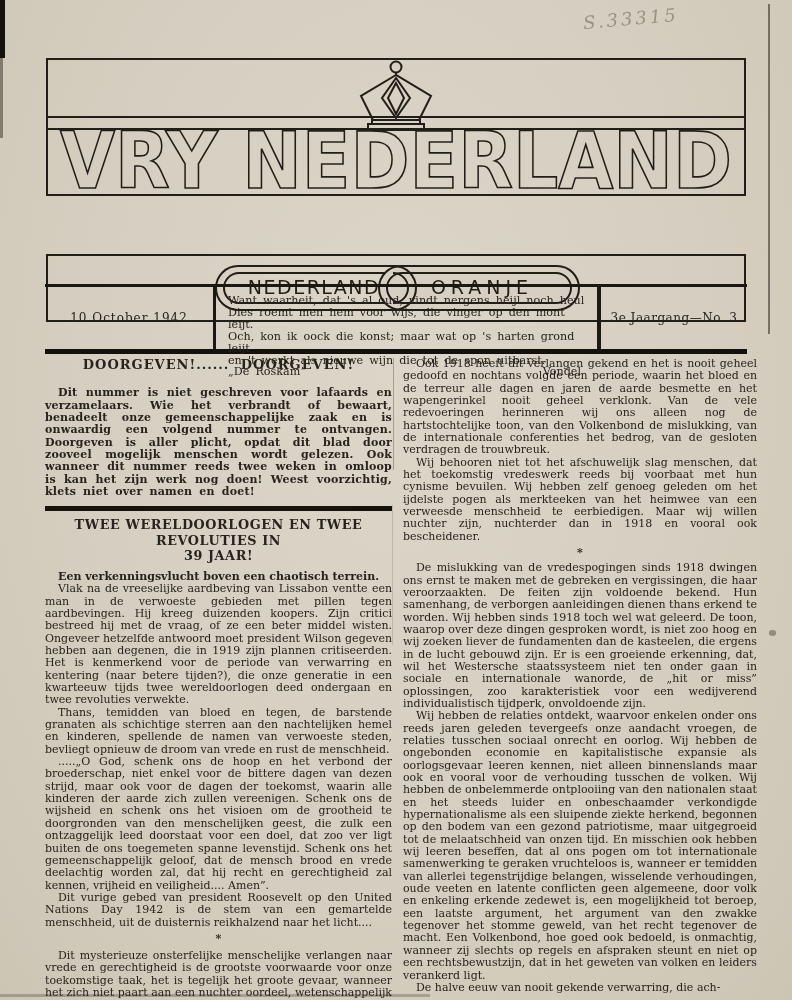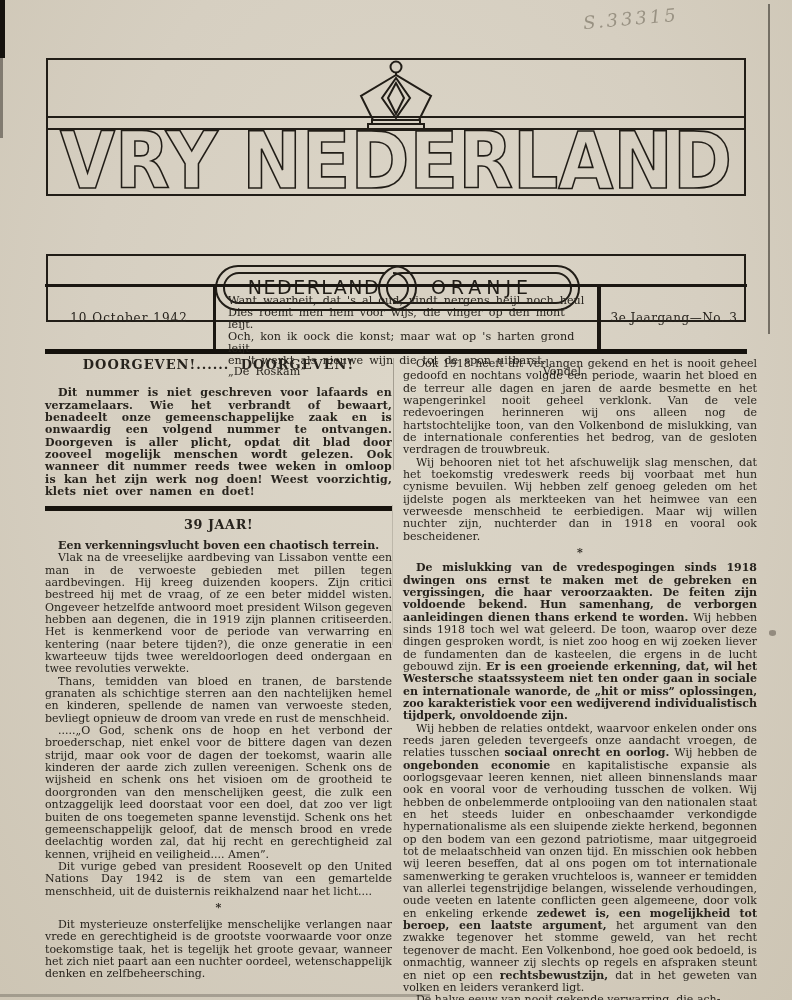--- a/index.html
+++ b/index.html
@@ -42,21 +42,21 @@
   .cell-edition {
     width:146px; display:flex; align-items:center; justify-content:center;
     font-size:12px; border-left:4px solid #1b1712; letter-spacing:.5px;
   }
   
   .body-cols { position:absolute; left:45px; top:358px; width:712px; display:flex; gap:11px; }
   .col { font-size:11px; line-height:12.35px; text-align:justify; }
   .col-left  { width:347px; }
   .col-right { flex:1; }
   .col p { margin:0; text-indent:13px; }
-  .b { font-weight:bold; }
+  .b { font-weight:normal; }
   .s1-heading { text-align:center; font-weight:bold; font-size:13px; letter-spacing:1px; word-spacing:6px; margin:1px 0 16px; }
   .s1-body { font-weight:bold; word-spacing:3px; letter-spacing:.2px; }
   .rule { height:5px; background:#17130d; margin:8px 0 6px; }
   .s2-heading { text-align:center; font-weight:bold; font-size:12.8px; line-height:15.5px; letter-spacing:.6px; margin:1px 0 7px; }
   .lead { font-weight:bold; text-indent:13px; }
   .sep { text-align:center; font-weight:bold; text-indent:0 !important; line-height:11px; margin:4px 0 !important; }
   .mt  { margin-top:6px !important; }
   .col-divider  { position:absolute; left:393px; top:358px; width:1px; height:112px; background:rgba(60,54,44,.35); }
   .col-divider2 { position:absolute; left:392px; top:505px; width:1px; height:140px; background:rgba(60,54,44,.18); }
 </style>
@@ -127,26 +127,27 @@
 
   <div class="body-cols">
 
     <div class="col col-left">
       <div class="s1-heading">DOORGEVEN!...... DOORGEVEN!</div>
       <p class="s1-body">Dit nummer is niet geschreven voor lafaards en verzamelaars. Wie het verbrandt of bewaart, benadeelt onze gemeenschappelijke zaak en is onwaardig een volgend nummer te ontvangen. Doorgeven is aller plicht, opdat dit blad door zooveel mogelijk menschen wordt gelezen. Ook wanneer dit nummer reeds twee weken in omloop is kan het zijn werk nog doen! Weest voorzichtig, klets niet over namen en doet!</p>
 
       <div class="rule"></div>
 
       <div class="s2-heading">
+        <div>TWEE WERELDOORLOGEN EN TWEE REVOLUTIES IN</div>
         <div>39 JAAR!</div>
       </div>
 
       <p class="lead">Een verkenningsvlucht boven een chaotisch terrein.</p>
       <p>Vlak na de vreeselijke aardbeving van Lissabon ventte een man in de verwoeste gebieden met pillen tegen aardbevingen. Hij kreeg duizenden koopers. Zijn critici bestreed hij met de vraag, of ze een beter middel wisten. Ongeveer hetzelfde antwoord moet president Wilson gegeven hebben aan degenen, die in 1919 zijn plannen critiseerden. Het is kenmerkend voor de periode van verwarring en kentering (naar betere tijden?), die onze generatie in een kwarteeuw tijds twee wereldoorlogen deed ondergaan en twee revoluties verwekte.</p>
-      <p>Thans, temidden van bloed en tranen, de barstende granaten als schichtige sterren aan den nachtelijken hemel en kinderen, spellende de namen van verwoeste steden, bevliegt opnieuw de droom van vrede en rust de menschheid.</p>
+      <p>Thans, temidden van bloed en tegen, de barstende granaten als schichtige sterren aan den nachtelijken hemel en kinderen, spellende de namen van verwoeste steden, bevliegt opnieuw de droom van vrede en rust de menschheid.</p>
       <p>.....„O God, schenk ons de hoop en het verbond der broederschap, niet enkel voor de bittere dagen van dezen strijd, maar ook voor de dagen der toekomst, waarin alle kinderen der aarde zich zullen vereenigen. Schenk ons de wijsheid en schenk ons het visioen om de grootheid te doorgronden van den menschelijken geest, die zulk een ontzaggelijk leed doorstaat voor een doel, dat zoo ver ligt buiten de ons toegemeten spanne levenstijd. Schenk ons het gemeenschappelijk geloof, dat de mensch brood en vrede deelachtig worden zal, dat hij recht en gerechtigheid zal kennen, vrijheid en veiligheid.... Amen”.</p>
       <p>Dit vurige gebed van president Roosevelt op den United Nations Day 1942 is de stem van een gemartelde menschheid, uit de duisternis reikhalzend naar het licht....</p>
       <p class="sep">*</p>
       <p class="mt">Dit mysterieuze onsterfelijke menschelijke verlangen naar vrede en gerechtigheid is de grootste voorwaarde voor onze toekomstige taak, het is tegelijk het groote gevaar, wanneer het zich niet paart aan een nuchter oordeel, wetenschappelijk denken en zelfbeheersching.</p>
     </div>
 
     <div class="col col-right">
       <p>Ook 1918 heeft dit verlangen gekend en het is nooit geheel gedoofd en nochtans volgde een periode, waarin het bloed en de terreur alle dagen en jaren de aarde besmette en het wapengerinkel nooit geheel verklonk. Van de vele redevoeringen herinneren wij ons alleen nog de hartstochtelijke toon, van den Volkenbond de mislukking, van de internationale conferenties het bedrog, van de gesloten verdragen de trouwbreuk.</p>
       <p>Wij behooren niet tot het afschuwelijk slag menschen, dat het toekomstig vredeswerk reeds bij voorbaat met hun cynisme bevuilen. Wij hebben zelf genoeg geleden om het ijdelste pogen als merkteeken van het heimwee van een verweesde menschheid te eerbiedigen. Maar wij willen nuchter zijn, nuchterder dan in 1918 en vooral ook bescheidener.</p>
       <p class="sep">*</p>

